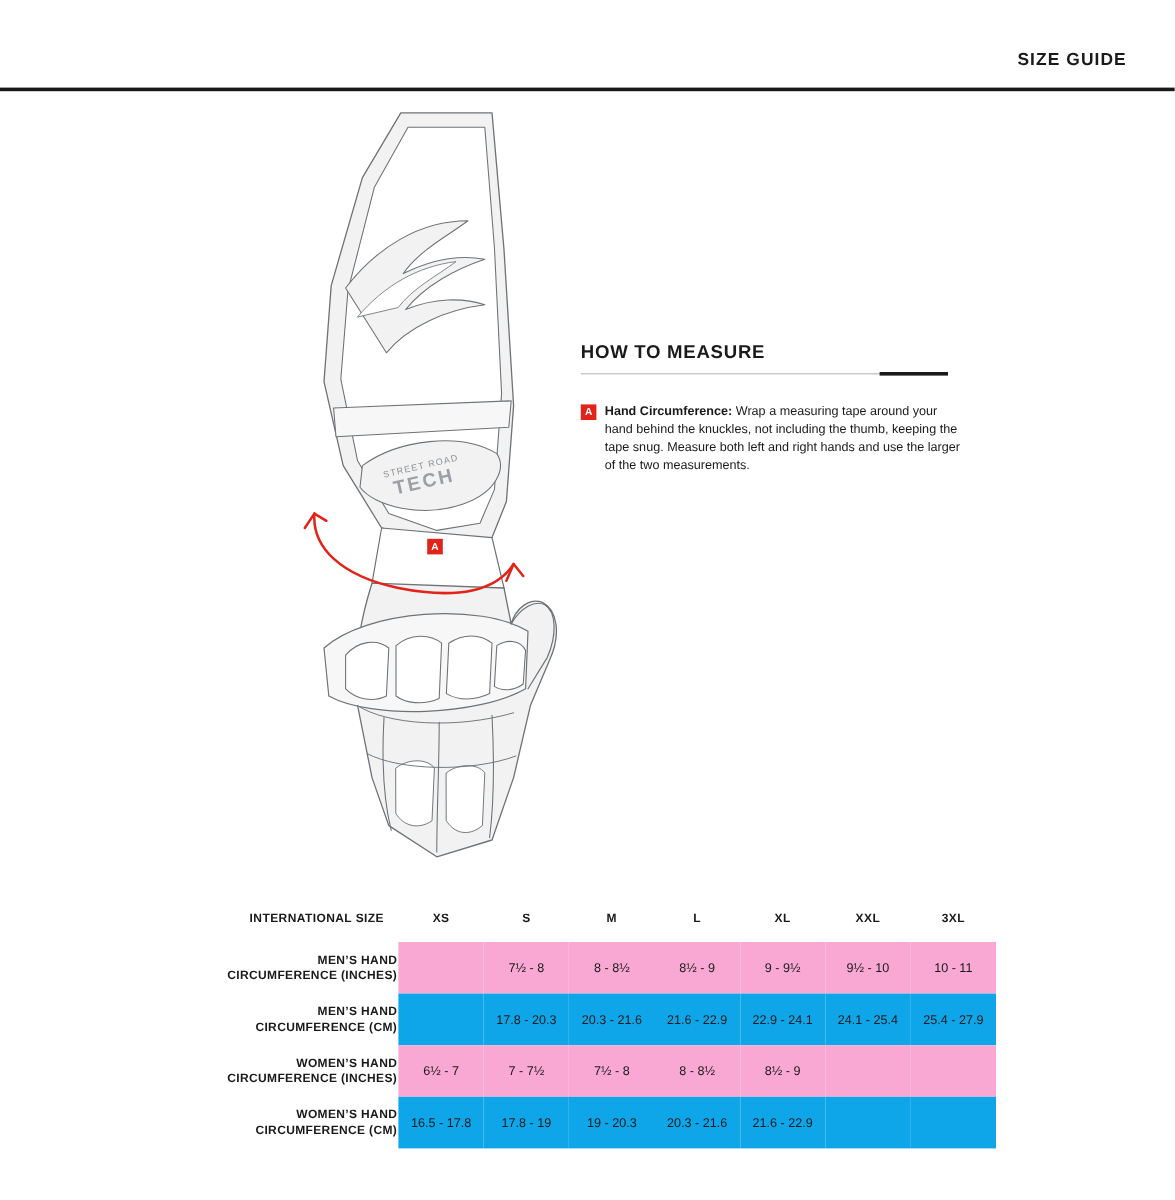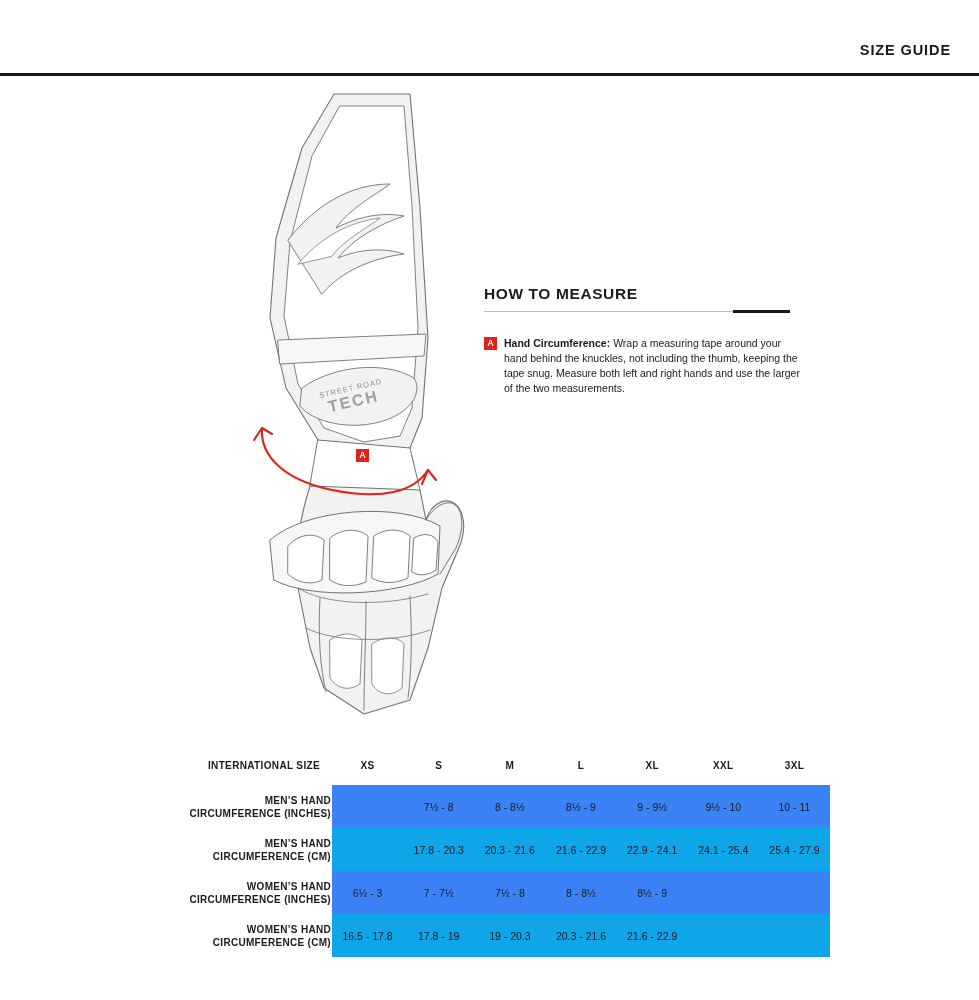--- a/index.html
+++ b/index.html
@@ -29,21 +29,21 @@
     position: absolute;
     left: 34px;
     top: 28px;
     font-size: 26.5px;
     font-weight: bold;
     letter-spacing: 0.6px;
     white-space: nowrap;
   }
   .header-right {
     position: absolute;
-    right: 28px;
+    right: 40px;
     top: 42px;
     font-size: 14.5px;
     font-weight: bold;
     letter-spacing: 0.9px;
   }
 
   
   .glove-wrap {
     position: absolute;
     left: 214px;
@@ -144,21 +144,21 @@
     white-space: nowrap;
   }
   tbody td.rowlabel {
     text-align: right;
     font-weight: bold;
     font-size: 10px;
     line-height: 1.3;
     letter-spacing: 0.3px;
     width: 186px;
   }
-  tr.shaded td.datacell { background: #3b82f6; }
+  tr.shaded td.datacell { background: #f9a8d4; }
   tr.plain td.datacell { background: #0ea5e9; }
   .cell-label-line { display: block; }
 </style>
 </head>
 <body>
 
 <div class="header">
   <div class="header-right">SIZE GUIDE</div>
 </div>
 
@@ -267,21 +267,21 @@
         <td class="datacell">21.6 - 22.9</td>
         <td class="datacell">22.9 - 24.1</td>
         <td class="datacell">24.1 - 25.4</td>
         <td class="datacell">25.4 - 27.9</td>
       </tr>
       <tr class="shaded">
         <td class="rowlabel">
           <span class="cell-label-line">WOMEN’S HAND</span>
           <span class="cell-label-line">CIRCUMFERENCE (INCHES)</span>
         </td>
-        <td class="datacell">6½ - 3</td>
+        <td class="datacell">6½ - 7</td>
         <td class="datacell">7 - 7½</td>
         <td class="datacell">7½ - 8</td>
         <td class="datacell">8 - 8½</td>
         <td class="datacell">8½ - 9</td>
         <td class="datacell"></td>
         <td class="datacell"></td>
       </tr>
       <tr class="plain">
         <td class="rowlabel">
           <span class="cell-label-line">WOMEN’S HAND</span>

